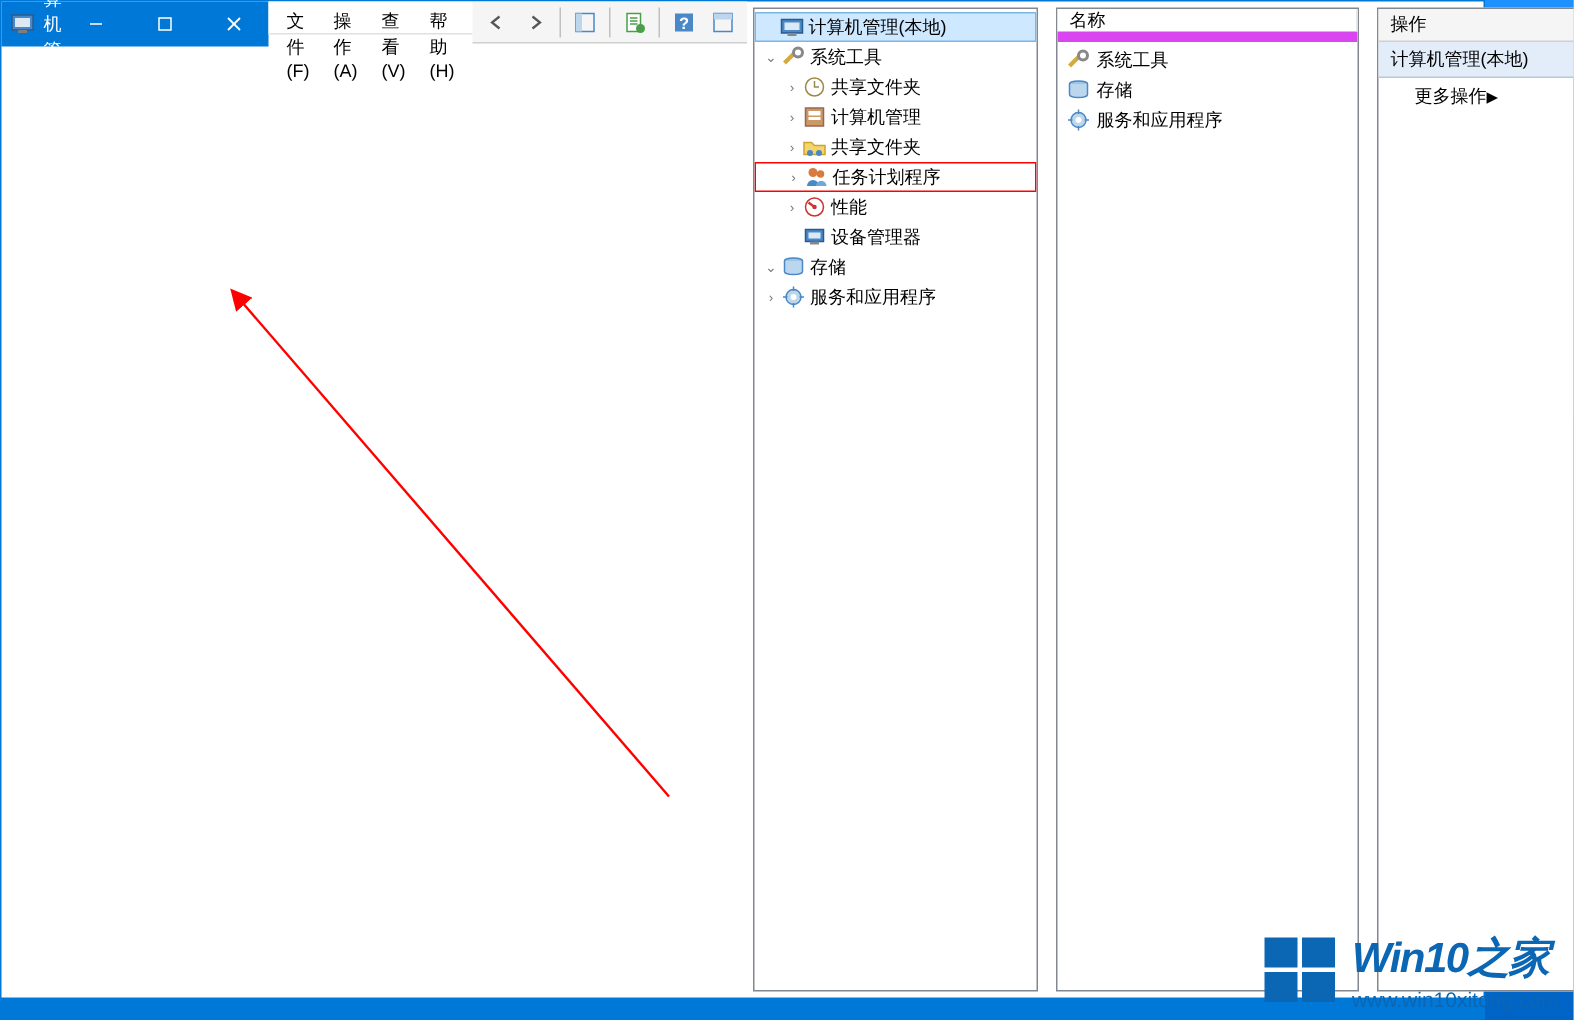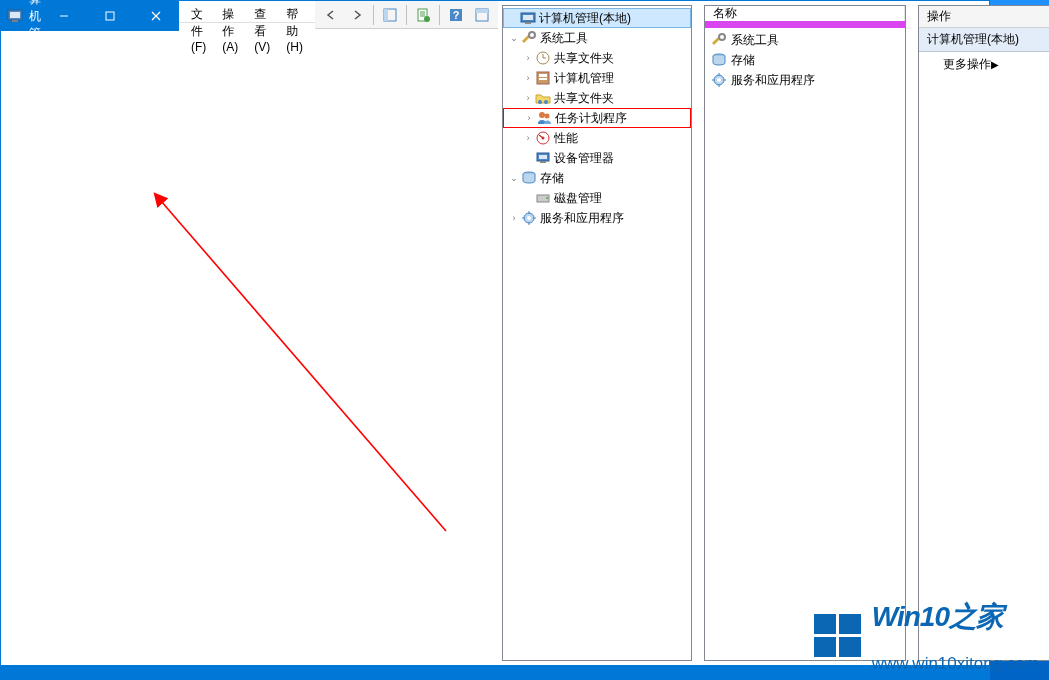--- a/index.html
+++ b/index.html
@@ -168,24 +168,24 @@
 
 .watermark {
   position: absolute;
   right: 10px; bottom: 6px;
   display: flex; align-items: center;
   color: #0b66b3;
   z-index: 100;
 }
 .watermark .logo { margin-right: 8px; }
 .watermark .text {
-  display: flex; flex-direction: column; align-items: flex-start; gap: 18px;
+  display: flex; flex-direction: column; align-items: flex-start;
 }
 .watermark .main { font-size: 28px; font-weight: bold; font-style: italic; letter-spacing: -1px; }
-.watermark .sub { font-size: 17px; color: #0b66b3; }
+.watermark .sub { font-size: 14px; color: #0b66b3; }
 
 .taskbar-stub {
   position: absolute;
   right: 0; top: 0;
   width: 59px; height: 680px;
   background: linear-gradient(180deg, #1e90ff, #0063c6);
   z-index: -1;
 }
 svg { display: block; }
 </style>
@@ -384,31 +384,20 @@
           <span class="tree-toggler">⌄</span>
           <span class="tree-icon">
               <svg width="16" height="16">
                 <ellipse cx="8" cy="4" rx="6" ry="2" fill="#9ec4e6" stroke="#4a88c7"></ellipse>
                 <path d="M2 4 v7 a6 2 0 0 0 12 0 V4" fill="#bcd6ee" stroke="#4a88c7"></path>
               </svg>
             </span>
           <span class="tree-label">存储</span>
         </div>
 
-        <div class="tree-row">
-          <span class="tree-ind" style="width:18px"></span>
-          <span class="tree-toggler empty">›</span>
-          <span class="tree-icon">
-              <svg width="16" height="16">
-                <rect x="2" y="5" width="12" height="7" fill="#ccc" stroke="#888"></rect>
-                <circle cx="12" cy="8" r="1" fill="#5a5"></circle>
-              </svg>
-            </span>
-          <span class="tree-label">磁盘管理</span>
-        </div>
 
         <div class="tree-row">
           <span class="tree-ind" style="width:4px"></span>
           <span class="tree-toggler">›</span>
           <span class="tree-icon">
               <svg width="16" height="16">
                 <circle cx="8" cy="8" r="5" fill="#bcd6ee" stroke="#4a88c7"></circle>
                 <circle cx="8" cy="8" r="2" fill="#fff"></circle>
                 <path d="M8 1 v3 M8 12 v3 M1 8 h3 M12 8 h3" stroke="#4a88c7"></path>
               </svg>

